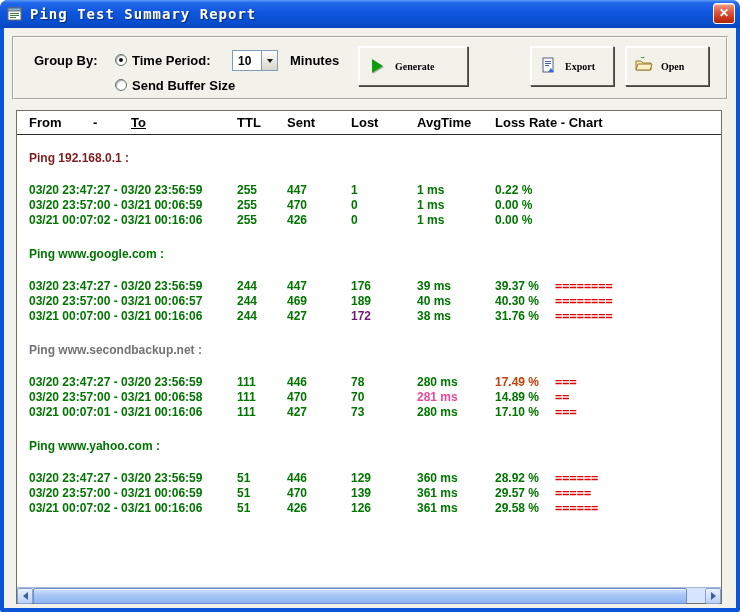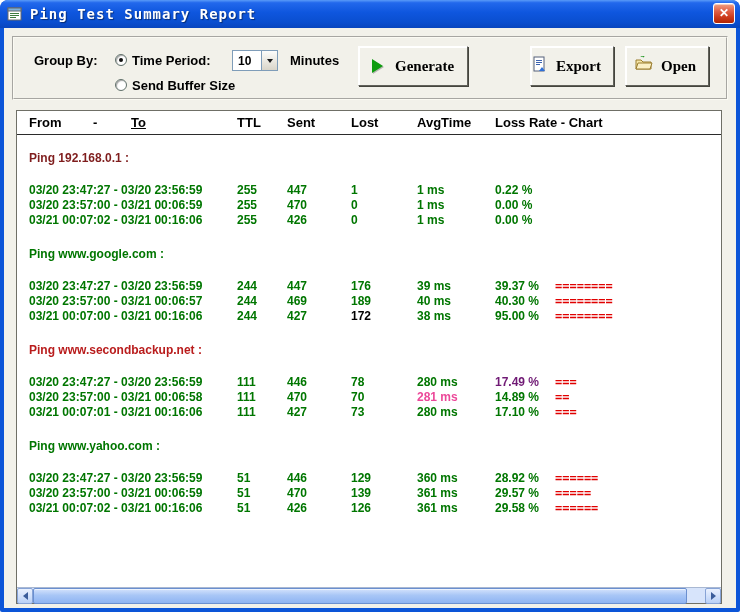--- a/index.html
+++ b/index.html
@@ -72,25 +72,25 @@
   .arrow-down {
     width: 0; height: 0; border-left: 3px solid transparent;
     border-right: 3px solid transparent; border-top: 4px solid #1a1a1a;
   }
 
   .btn {
     position: absolute; top: 8px; height: 40px;
     background: #F2F1EA;
     border: 1px solid; border-color: #FFFFFF #61615A #61615A #FFFFFF;
     box-shadow: 1px 1px 0 #45453E, inset 1px 1px 0 #FFFFFF;
-    font-family: "Liberation Serif", serif; font-weight: bold; font-size: 15px; color: #000;
+    font-family: "Liberation Serif", serif; font-weight: bold; font-size: 10px; color: #000;
     display: flex; align-items: center; cursor: pointer;
   }
   .btn-generate { left: 344px; width: 110px; padding-left: 13px; gap: 12px; }
-  .btn-export   { left: 516px; width: 84px;   gap: 8px; }
+  .btn-export   { left: 516px; width: 84px;  padding-left: 9px;  gap: 8px; }
   .btn-open     { left: 611px; width: 84px;  padding-left: 9px;  gap: 8px; }
   .icon-play {
     width: 0; height: 0; border-top: 7px solid transparent;
     border-bottom: 7px solid transparent; border-left: 11px solid #0E9C0E;
     filter: drop-shadow(1px 1px 0 rgba(0,0,0,.25));
   }
 
   
   .report {
     position: absolute; left: 12px; top: 82px; width: 706px; height: 494px;
@@ -256,33 +256,33 @@
             <span class="c-sent" style="color: rgb(0, 118, 0);">469</span>
             <span class="c-lost" style="color: rgb(0, 118, 0);">189</span>
             <span class="c-avg" style="color: rgb(0, 118, 0); text-align: right;">40 ms</span>
             <span class="c-loss" style="color: rgb(0, 118, 0);">40.30 %</span>
             <span class="c-chart" style="color: rgb(224, 0, 0);">========</span>
           </div>
           <div class="rrow" style="top: 198px;">
             <span class="c-period" style="color: rgb(0, 118, 0);">03/21 00:07:00 - 03/21 00:16:06</span>
             <span class="c-ttl" style="color: rgb(0, 118, 0);">244</span>
             <span class="c-sent" style="color: rgb(0, 118, 0);">427</span>
-            <span class="c-lost" style="color: #000000;">172</span>
+            <span class="c-lost" style="color: #701a75;">172</span>
             <span class="c-avg" style="color: rgb(0, 118, 0);">38 ms</span>
-            <span class="c-loss" style="color: rgb(0, 118, 0);">95.00 %</span>
+            <span class="c-loss" style="color: rgb(0, 118, 0);">31.76 %</span>
             <span class="c-chart" style="color: rgb(224, 0, 0);">========</span>
           </div>
-          <div class="sec-title" style="top: 232px; color: #b91c1c;">Ping  www.secondbackup.net :</div>
+          <div class="sec-title" style="top: 232px; color: #737373;">Ping  www.secondbackup.net :</div>
           <div class="rrow" style="top: 264px;">
             <span class="c-period" style="color: rgb(0, 118, 0);">03/20 23:47:27 - 03/20 23:56:59</span>
             <span class="c-ttl" style="color: rgb(0, 118, 0);">111</span>
             <span class="c-sent" style="color: rgb(0, 118, 0);">446</span>
             <span class="c-lost" style="color: rgb(0, 118, 0);">78</span>
             <span class="c-avg" style="color: rgb(0, 118, 0);">280 ms</span>
-            <span class="c-loss" style="color: #701a75;">17.49 %</span>
+            <span class="c-loss" style="color: #c2410c;">17.49 %</span>
             <span class="c-chart" style="color: rgb(224, 0, 0);">===</span>
           </div>
           <div class="rrow" style="top: 279px;">
             <span class="c-period" style="color: rgb(0, 118, 0);">03/20 23:57:00 - 03/21 00:06:58</span>
             <span class="c-ttl" style="color: rgb(0, 118, 0);">111</span>
             <span class="c-sent" style="color: rgb(0, 118, 0);">470</span>
             <span class="c-lost" style="color: rgb(0, 118, 0);">70</span>
             <span class="c-avg" style="color: #ec4899;">281 ms</span>
             <span class="c-loss" style="color: rgb(0, 118, 0);">14.89 %</span>
             <span class="c-chart" style="color: rgb(224, 0, 0);">==</span>

